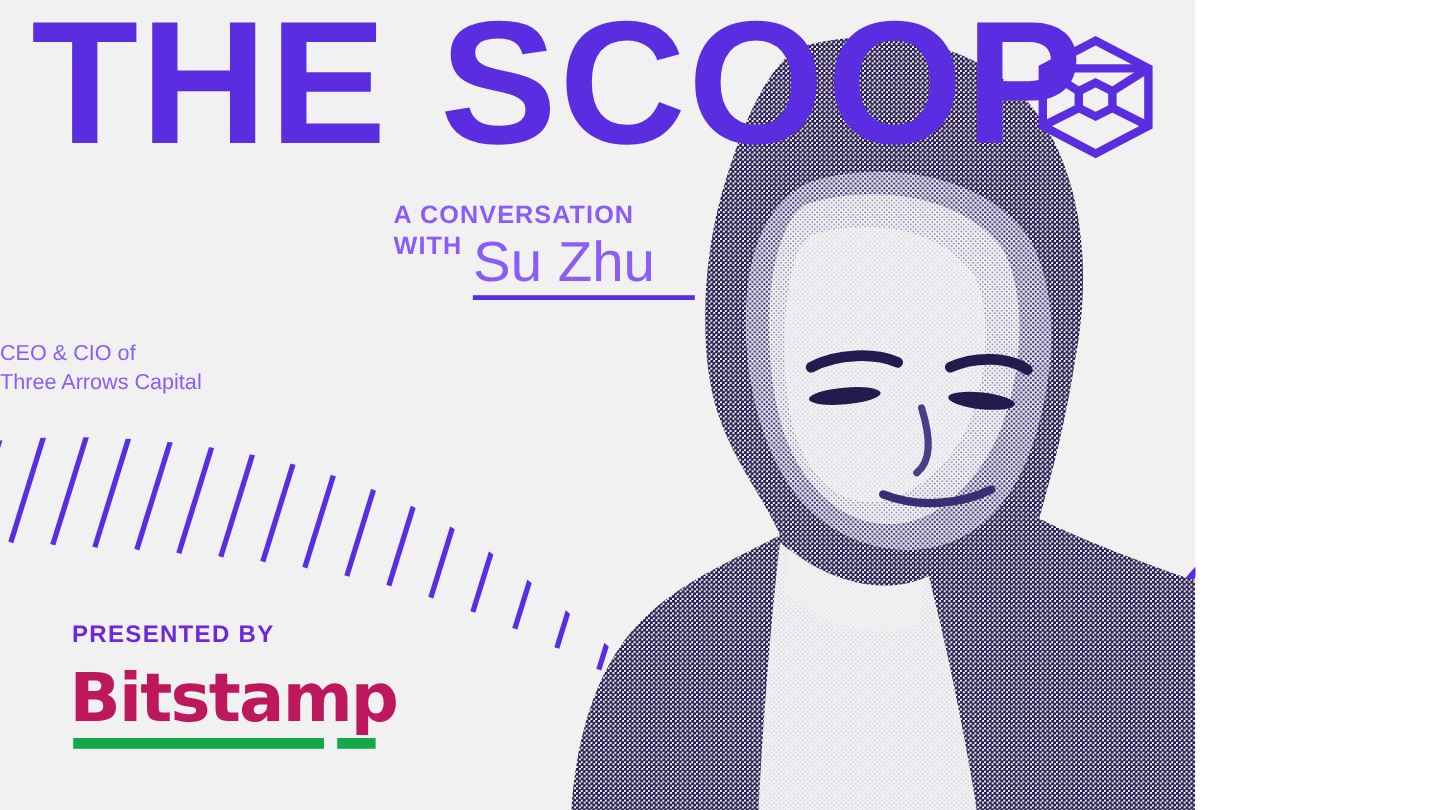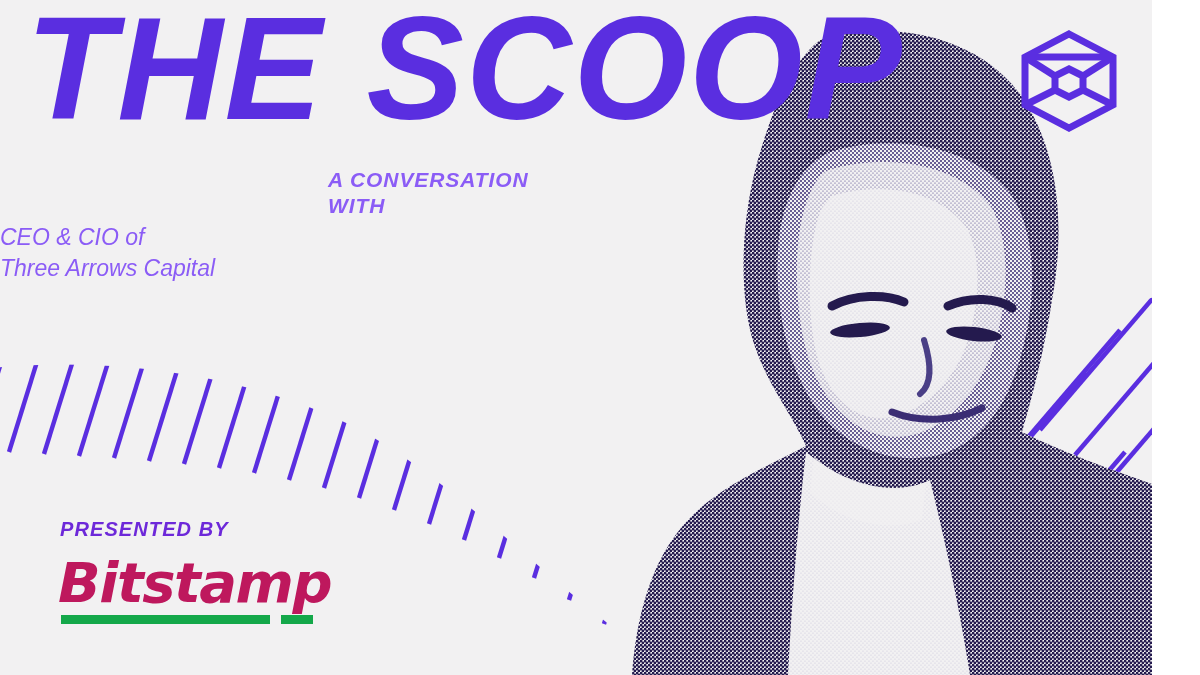--- a/index.html
+++ b/index.html
@@ -7,25 +7,24 @@
     margin: 0;
     padding: 0;
     background: #ffffff;
   }
   body {
     font-family: "Liberation Sans", sans-serif;
   }
 
   #stage {
     position: relative;
-    width: 1152px;
+    width: 996px;
     height: 675px;
     overflow: hidden;
     background: #f2f1f2;
-    font-style: italic;
   }
 
   
   .hatch-layer {
     position: absolute;
     inset: 0;
     pointer-events: none;
   }
 
   
@@ -87,23 +86,23 @@
   #guest-name-rule {
     display: block;
     height: 4px;
     background: #5a2ee0;
     width: 185px;
     margin-top: 5px;
   }
   #guest-role {
     text-align: right;
     padding-right: 550px;
-    margin-top: 4px;
+    margin-top: 33px;
     font-weight: 400;
-    font-size: 23px;
+    font-size: 18px;
     line-height: 1.33;
     white-space: nowrap;
   }
   #guest-role .role-line {
     display: block;
   }
 
   
   #sponsor-block {
     position: absolute;
@@ -347,20 +346,24 @@
                L 330 520 C 292 534, 246 520, 218 492 Z" fill="#f2f1f2" opacity="0.55"></path>
     </g>
   </svg>
 
   <h1 id="show-title">THE SCOOP</h1>
 
   <div id="guest-block">
     <div id="conversation-line">A CONVERSATION</div>
     <div id="guest-row">
       <span id="with-label">WITH</span>
+      <span id="guest-name-wrap">
+        <span id="guest-name">Su Zhu</span>
+        <span id="guest-name-rule"></span>
+      </span>
     </div>
     <div id="guest-role">
       <span class="role-line">CEO &amp; CIO of</span>
       <span class="role-line">Three Arrows Capital</span>
     </div>
   </div>
 
   <div id="sponsor-block">
     <div id="presented-by">PRESENTED BY</div>
     <div id="sponsor-logo">

